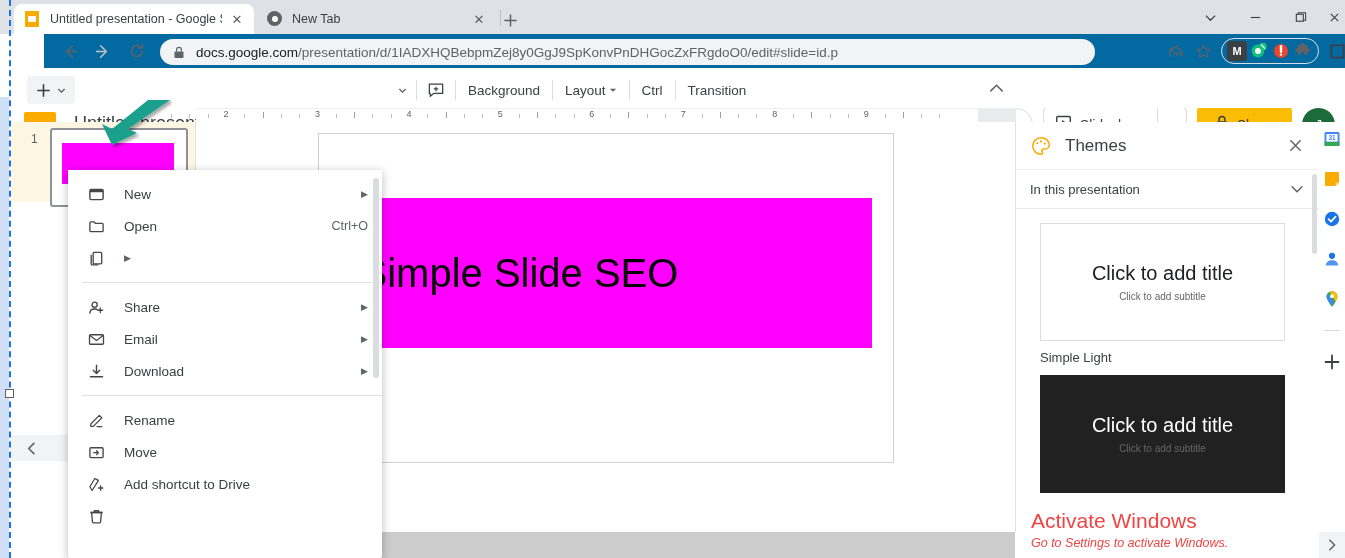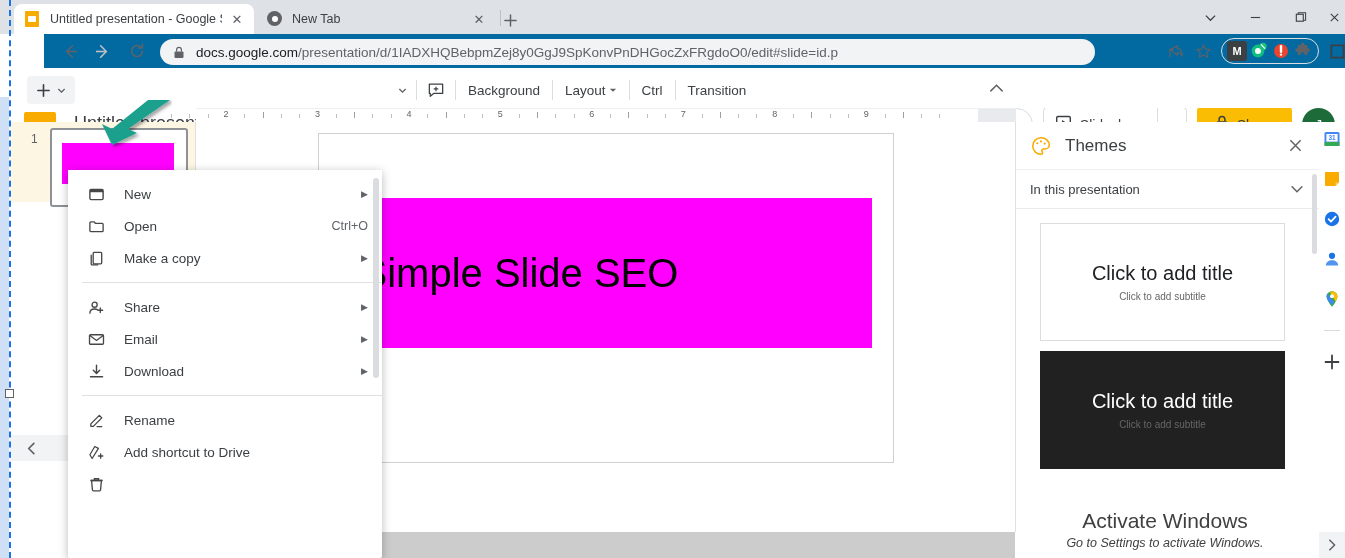--- a/index.html
+++ b/index.html
@@ -244,22 +244,22 @@
   .fm-arrow{color:#5f6368;font-size:9px;}
   .fm-sep{height:1px;background:#e0e0e0;margin:8px 0 8px 14px;}
   .fm-scroll{position:absolute;right:3px;top:8px;width:6px;height:200px;background:#dadce0;border-radius:3px;}
   .fm-pad{height:8px;}
 
   
   .arrow-anno{position:absolute;left:92px;top:100px;width:80px;height:52px;pointer-events:none;}
 
   
   .watermark{
-    position:absolute;right:46px;bottom:6px;width:268px;text-align:center;
-    color:#404040;line-height:1.35;pointer-events:none;
+    position:absolute;right:46px;bottom:6px;width:268px;
+    color:#ef4444;line-height:1.35;pointer-events:none;
   }
   .wm1{font-size:21px;}
   .wm2{font-size:12.5px;font-style:italic;}
 </style>
 </head>
 <body>
 
 <div class="chrome-tabstrip">
   <div class="tab active" style="left:14px;width:240px;">
     <span class="tab-favicon">
@@ -650,20 +650,21 @@
           <path d="M3.5 6.5L9 12l5.5-5.5" stroke="#5f6368" stroke-width="1.7" fill="none" stroke-linecap="round"></path>
         </svg>
     </span>
   </div>
   <div class="themes-scroll"></div>
   <div class="theme-item">
     <div class="theme-card">
       <div class="tc-title">Click to add title</div>
       <div class="tc-sub">Click to add subtitle</div>
     </div>
+    <div class="theme-name">Simple Light</div>
   </div>
   <div class="theme-item" style="padding-top:10px;">
     <div class="theme-card dark">
       <div class="tc-title">Click to add title</div>
       <div class="tc-sub">Click to add subtitle</div>
     </div>
   </div>
 </div>
 
 <div class="rail">
@@ -740,21 +741,20 @@
         <span class="fm-label">Open</span>
         <span class="fm-accel">Ctrl+O</span>
       </div>
       <div class="fm-row">
         <span class="fm-ico">
           <svg width="17" height="17" viewBox="0 0 18 18">
             <rect x="5.5" y="2.6" width="9" height="12" rx="1" stroke="#444746" stroke-width="1.4" fill="none"></rect>
             <path d="M3.4 5v9.8a1 1 0 0 0 1 1h6.4" stroke="#444746" stroke-width="1.4" fill="none"></path>
           </svg>
         </span>
-        <span class="fm-label">Make a copy</span>
         <span class="fm-arrow">▶</span>
       </div>
       <div class="fm-sep"></div>
       <div class="fm-row">
         <span class="fm-ico">
           <svg width="17" height="17" viewBox="0 0 18 18">
             <circle cx="7" cy="6" r="2.7" stroke="#444746" stroke-width="1.4" fill="none"></circle>
             <path d="M2 15c0-2.8 2.2-4.4 5-4.4 1.1 0 2.1.2 2.9.7" stroke="#444746" stroke-width="1.4" fill="none" stroke-linecap="round"></path>
             <path d="M13 9.4v5M10.5 11.9h5" stroke="#444746" stroke-width="1.4" stroke-linecap="round"></path>
           </svg>
@@ -784,20 +784,29 @@
       </div>
       <div class="fm-sep"></div>
       <div class="fm-row">
         <span class="fm-ico">
           <svg width="17" height="17" viewBox="0 0 18 18">
             <path d="M3 12.6L12 3.6l2.6 2.6-9 9H3z" stroke="#444746" stroke-width="1.4" fill="none" stroke-linejoin="round"></path>
             <path d="M9.6 15.4h5" stroke="#444746" stroke-width="1.4" stroke-linecap="round"></path>
           </svg>
         </span>
         <span class="fm-label">Rename</span>
+      </div>
+      <div class="fm-row">
+        <span class="fm-ico">
+          <svg width="17" height="17" viewBox="0 0 18 18">
+            <rect x="2" y="4" width="14" height="10.4" rx="1.1" stroke="#444746" stroke-width="1.4" fill="none"></rect>
+            <path d="M6 9.2h5M9 7.1l2.1 2.1L9 11.3" stroke="#444746" stroke-width="1.3" fill="none" stroke-linecap="round" stroke-linejoin="round"></path>
+          </svg>
+        </span>
+        <span class="fm-label">Move</span>
       </div>
       <div class="fm-row">
         <span class="fm-ico">
           <svg width="17" height="17" viewBox="0 0 18 18">
             <path d="M7.2 2.6L2 11.4l2.4 4L11 4.6z" stroke="#444746" stroke-width="1.3" fill="none" stroke-linejoin="round"></path>
             <path d="M13.4 10.4v4.6M11.1 12.7h4.6" stroke="#444746" stroke-width="1.4" stroke-linecap="round"></path>
           </svg>
         </span>
         <span class="fm-label">Add shortcut to Drive</span>
       </div>

